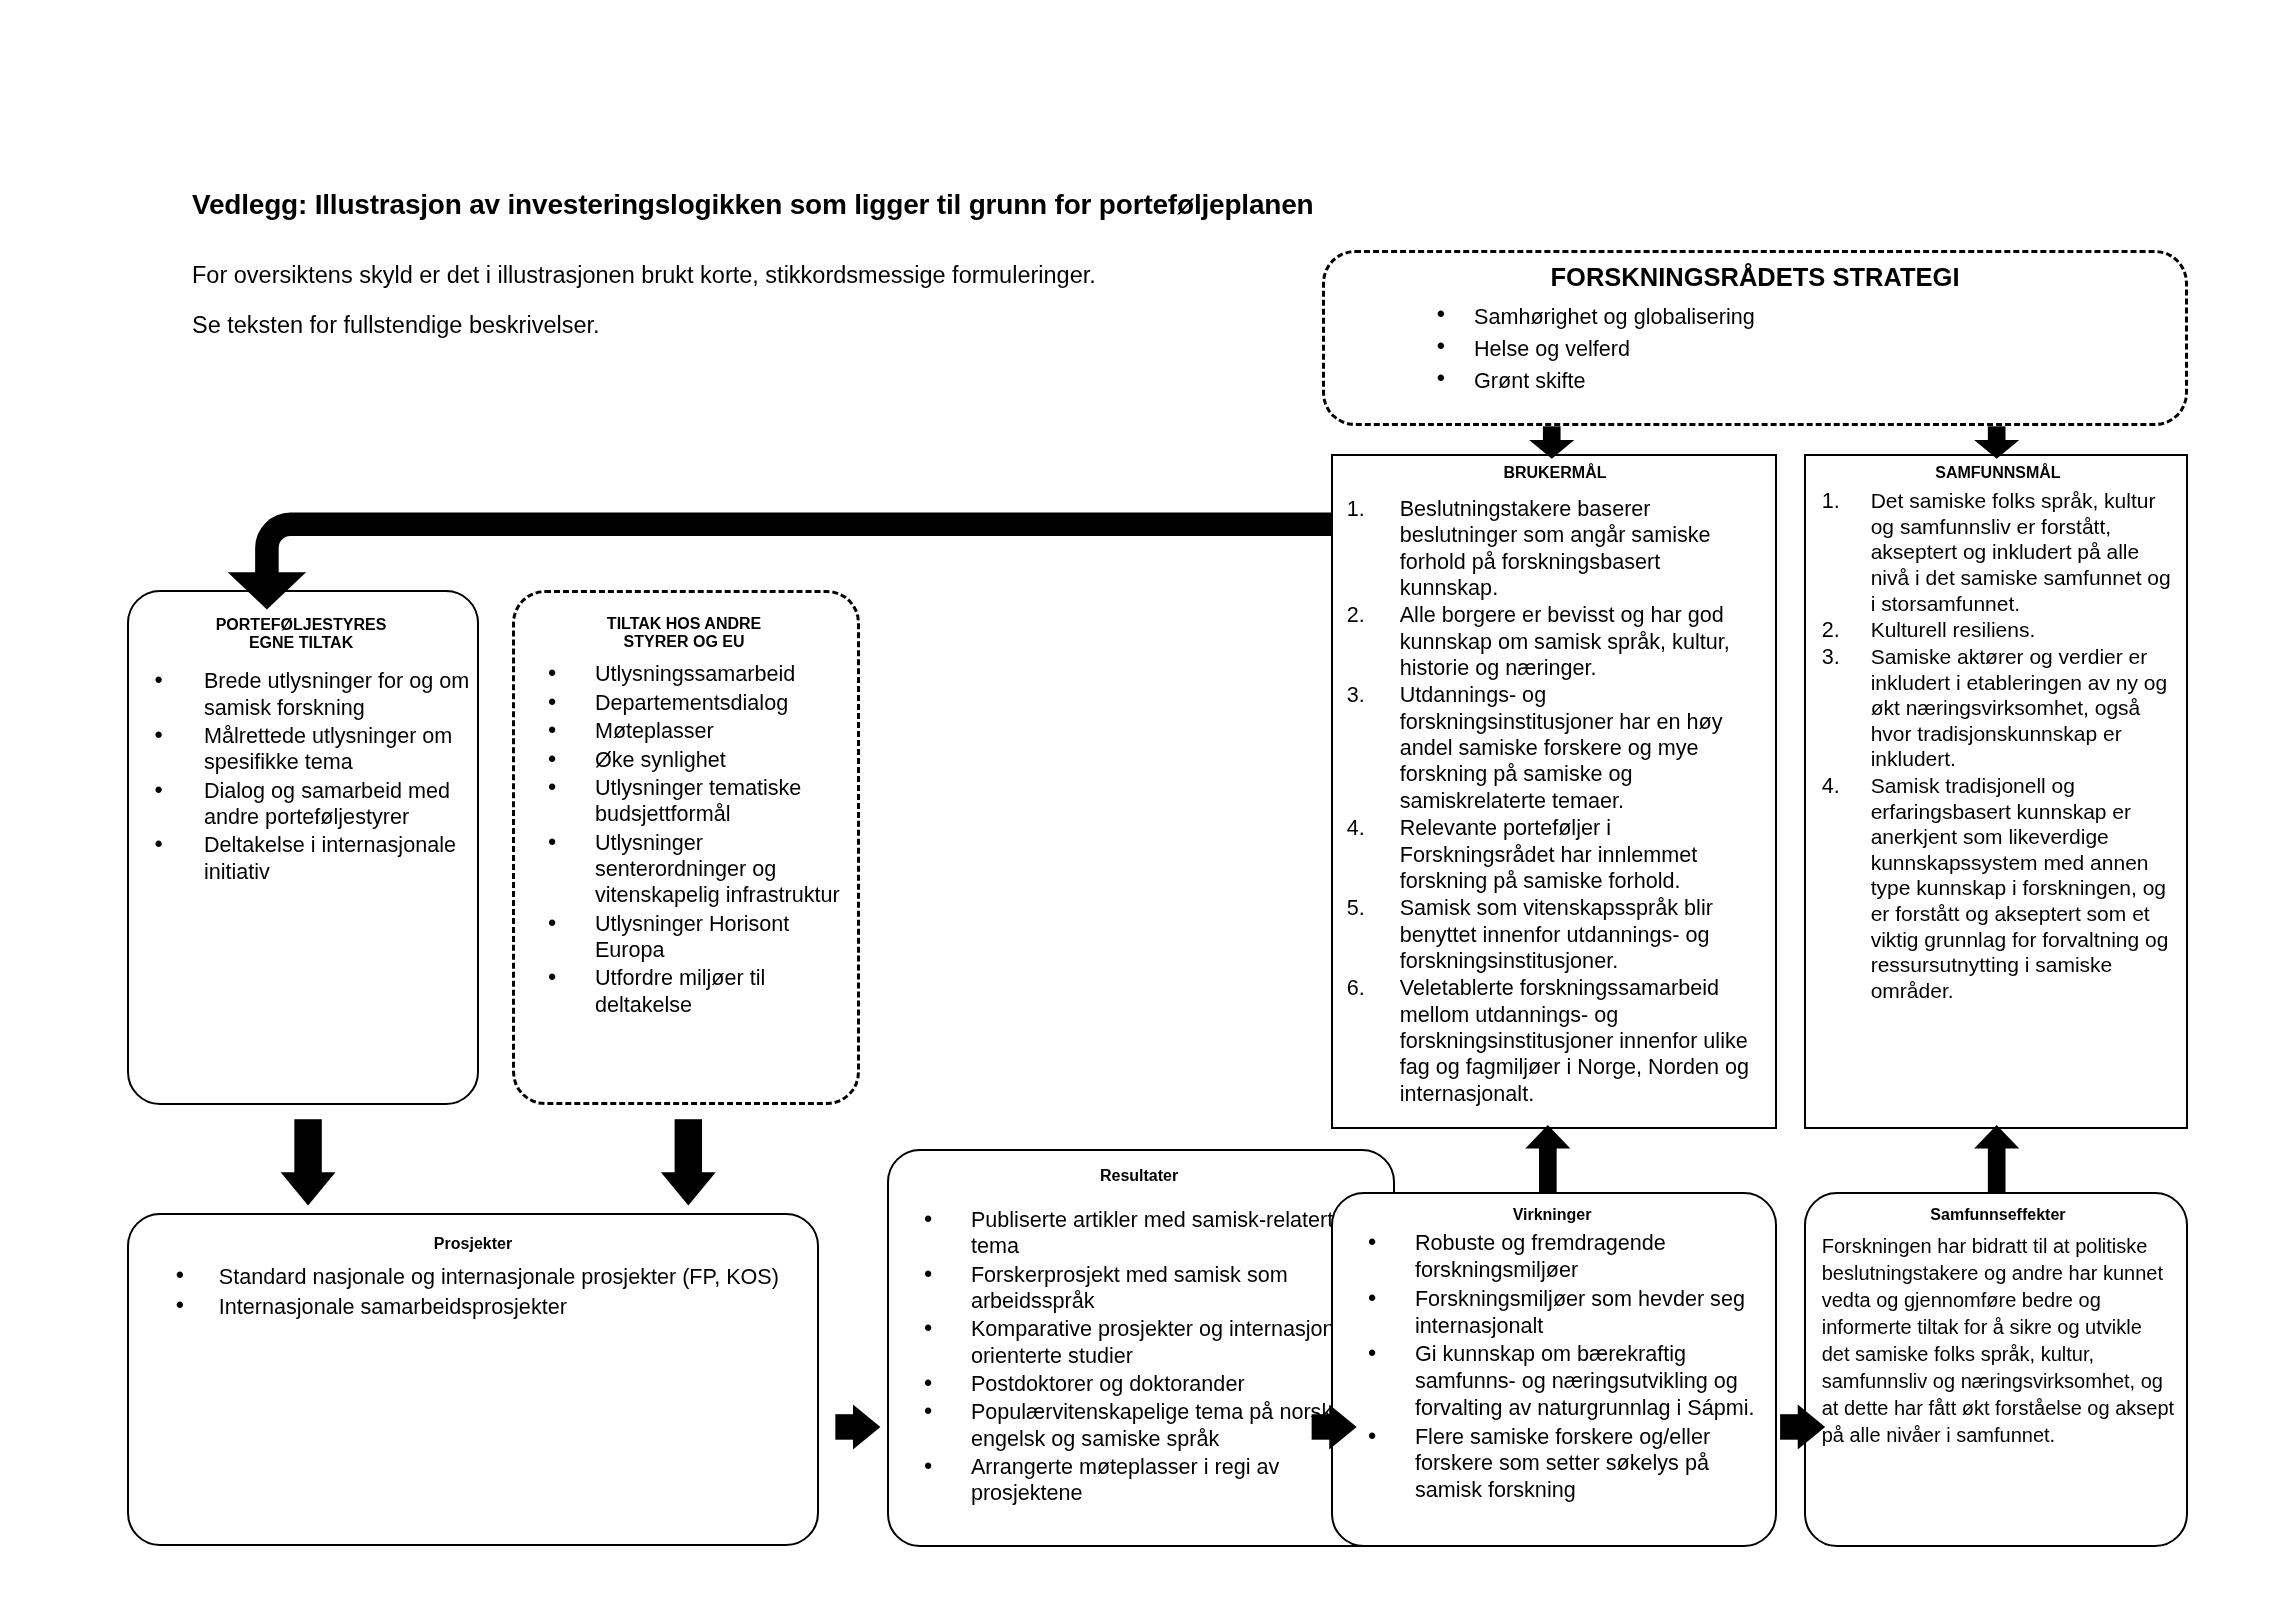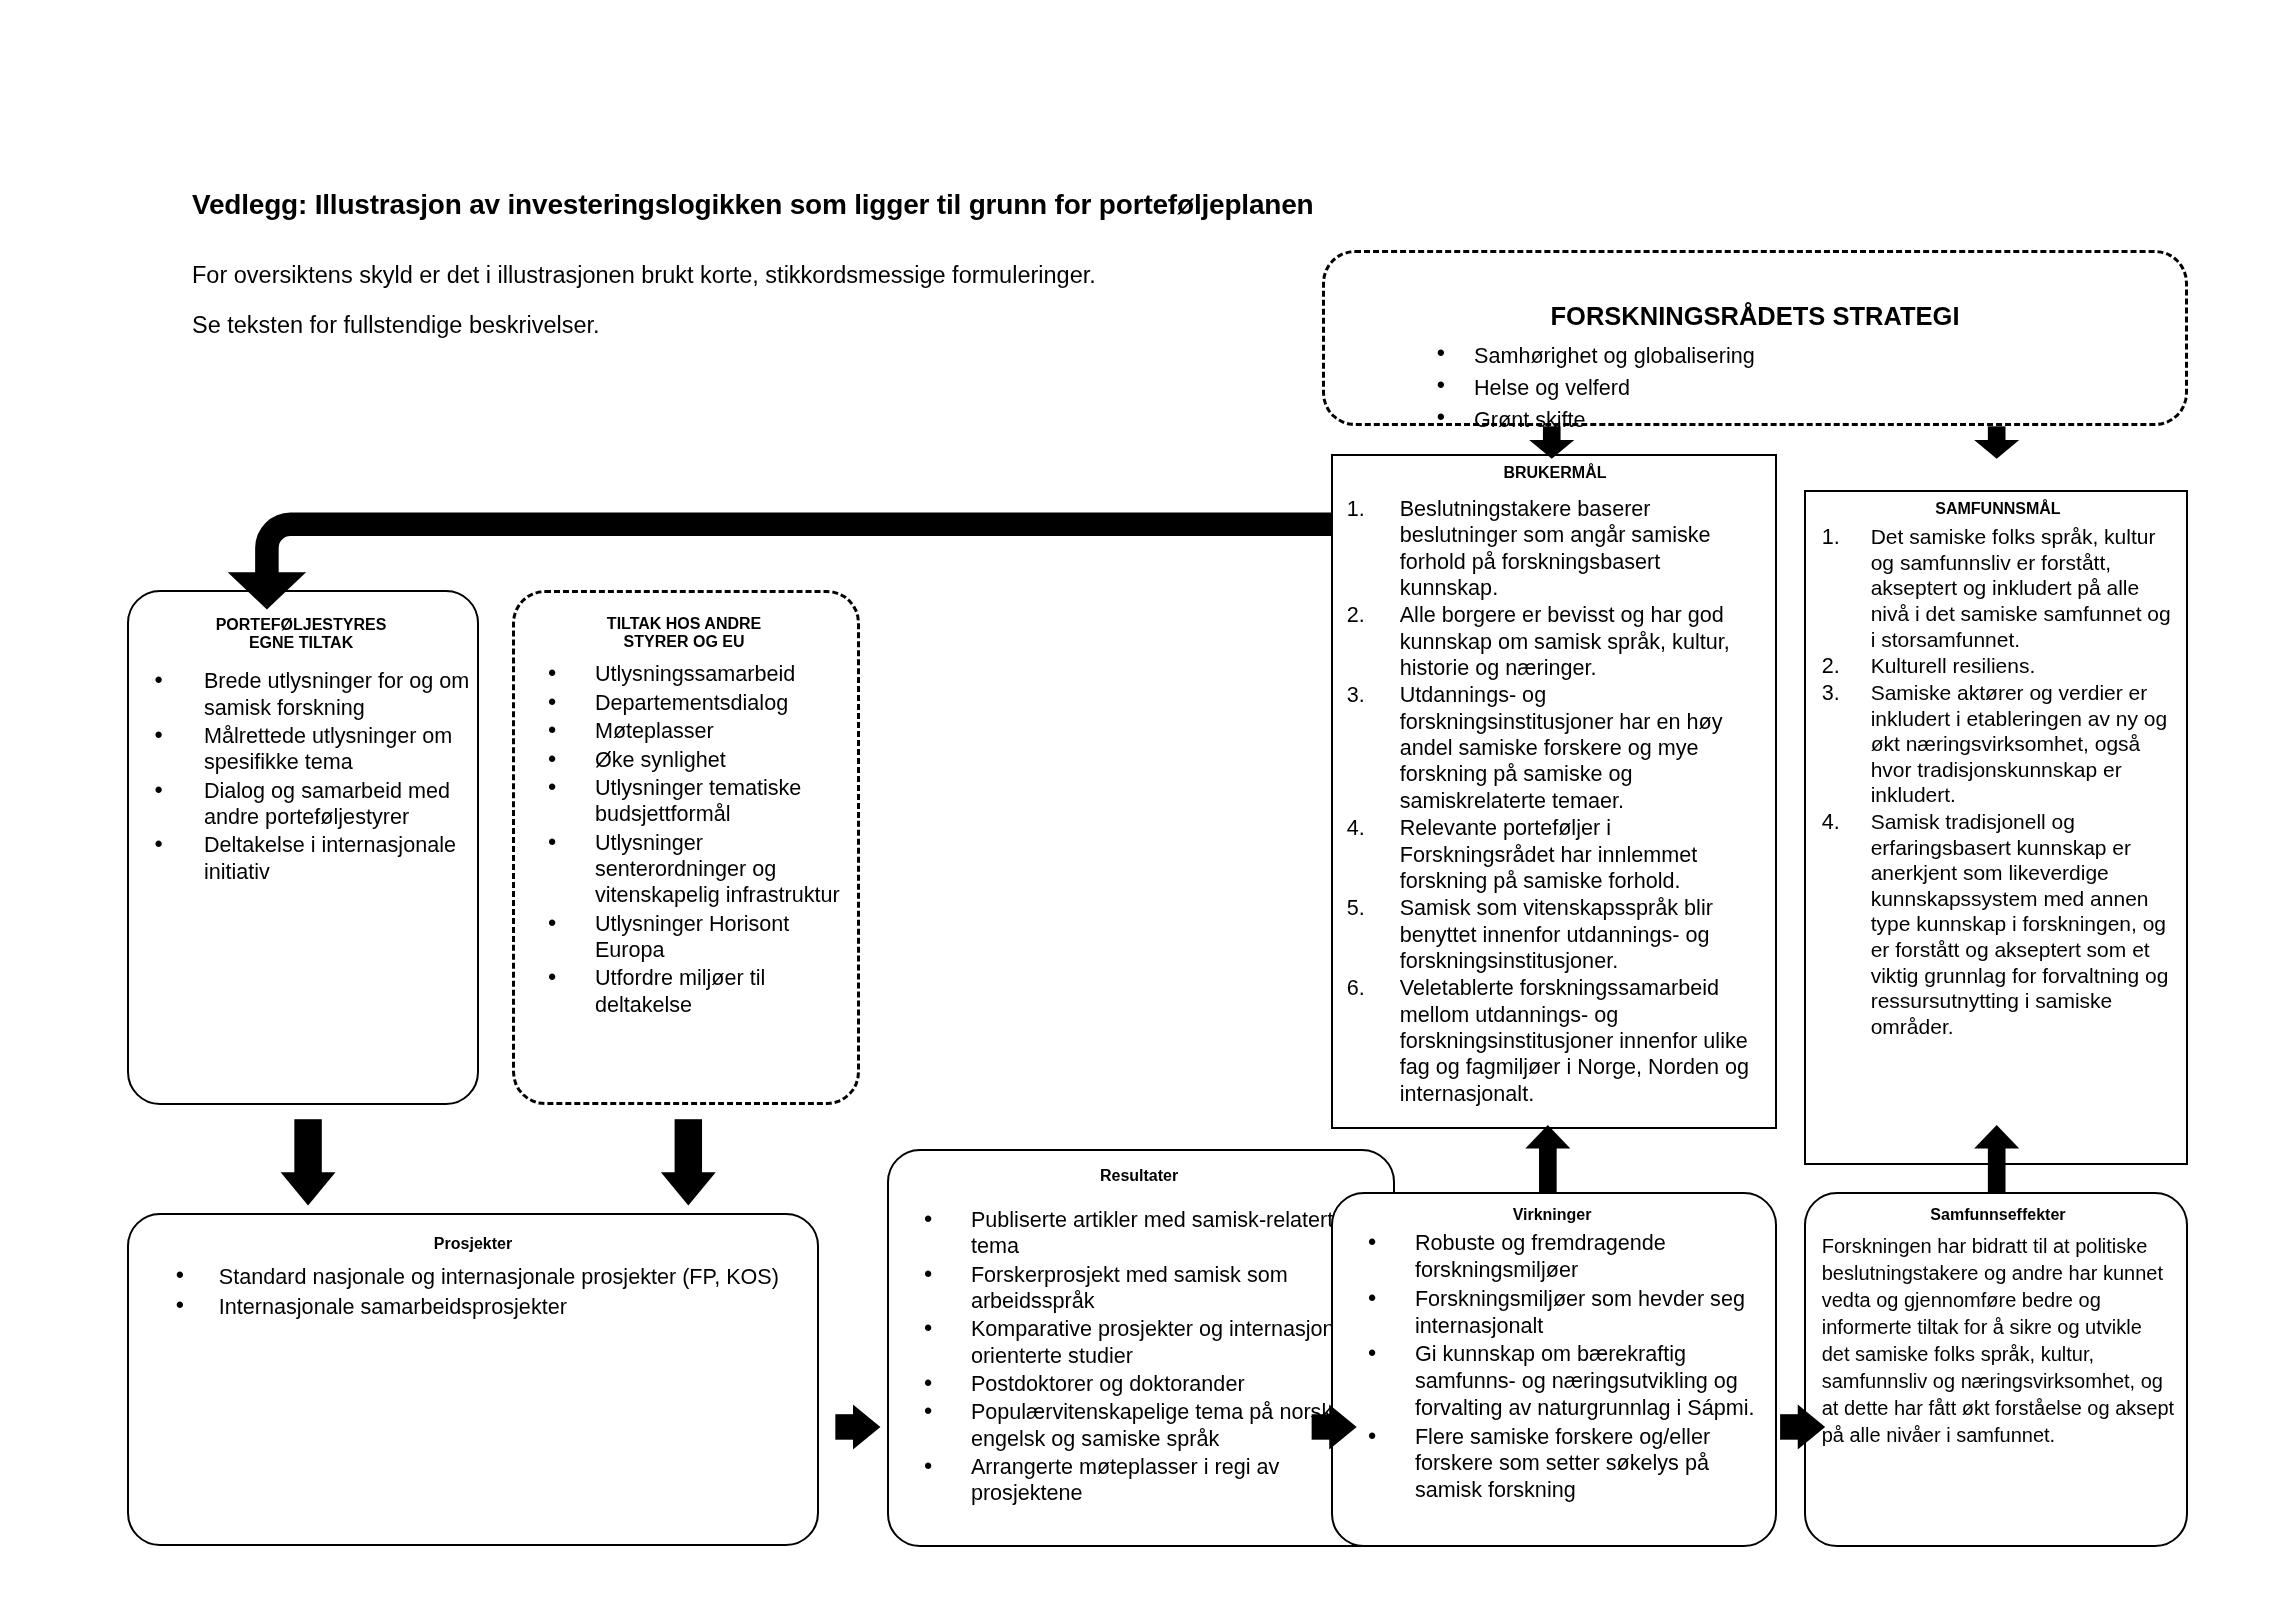--- a/index.html
+++ b/index.html
@@ -70,35 +70,34 @@
   }
   p.plain{
     margin:0; font-size:21.6px; line-height:1.32;
   }
 
   
   #strategy-box{
     left:1322px; top:250px; width:866px; height:176px;
     padding:9.8px 0 0 0;
   }
-  #strategy-box .box-title{ font-size:25.5px; margin-bottom:9.8px;margin-top:39px;}
+  #strategy-box .box-title{ font-size:25.5px; margin-bottom:9.8px;}
   #strategy-box ul.bul{ margin-left:98px; }
   #strategy-box ul.bul > li{ font-size:21.6px; line-height:1.38; }
 
   #brukermal-box{
     left:1331px; top:454px; width:446px; height:675px;
     padding:7.8px 11.8px 0 13.7px;
   }
   #brukermal-box .box-title{ margin-bottom:13.7px; }
   #brukermal-box ol.num > li{ padding-left:53px; }
 
   #samfunnsmal-box{
     left:1804px; top:454px; width:384px; height:675px;
     padding:7.8px 11.8px 0 15.7px;
-    margin-top:36px;
   }
   #samfunnsmal-box .box-title{ margin-bottom:5.9px; }
   #samfunnsmal-box ol.num > li{ padding-left:49px; font-size:21px;}
   #samfunnsmal-box ol.num > li > .n{ width:41px; }
 
   #portefolje-box{
     left:127px; top:590px; width:352px; height:515px;
     padding:23.5px 7.8px 0 3.9px;
   }
   #portefolje-box .box-title{ margin-bottom:15.7px; }

